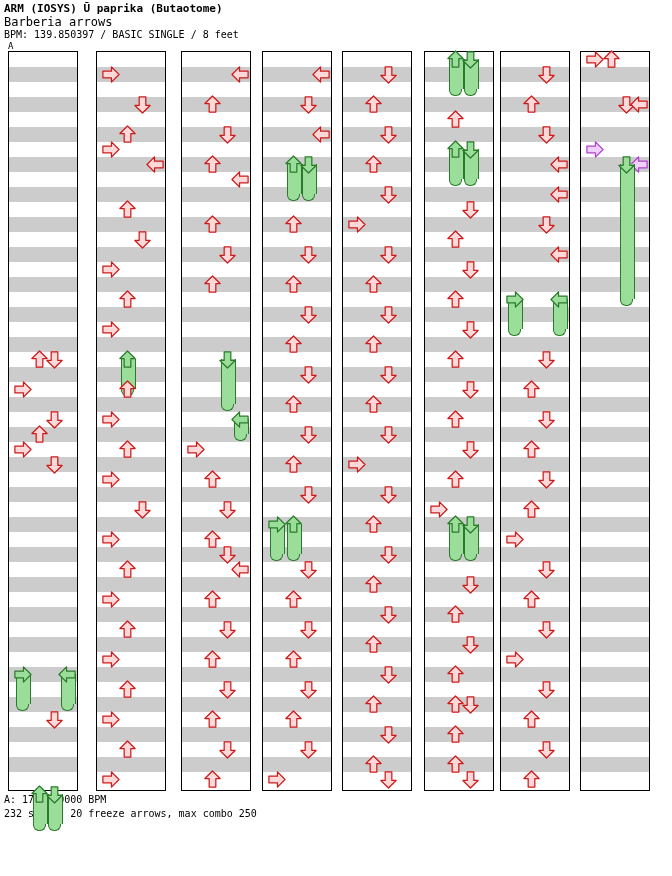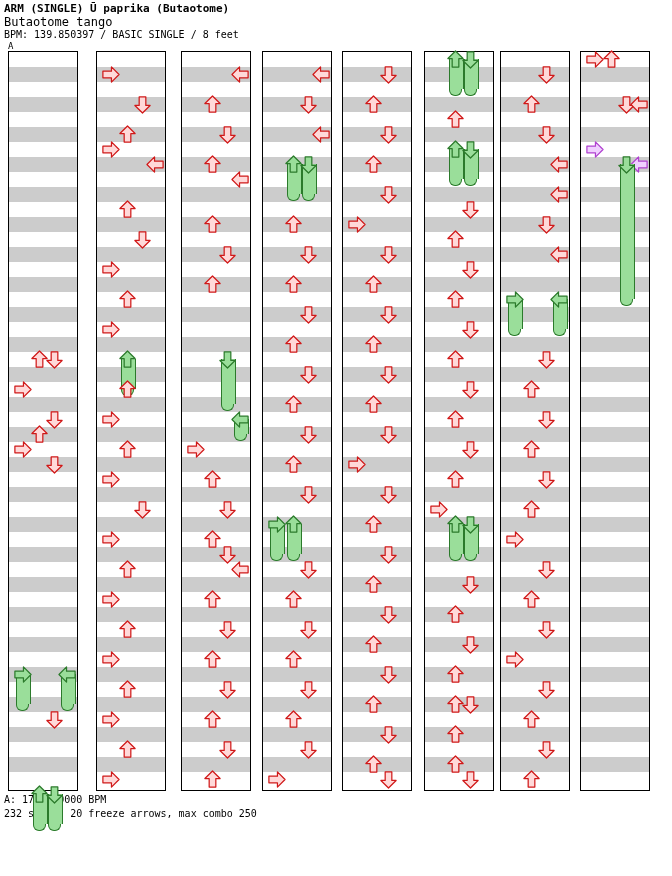--- a/index.html
+++ b/index.html
@@ -17,22 +17,22 @@
   .note svg{display:block;}
   .freeze-body{position:absolute;width:13px;background:#9ade9a;border-left:1px solid #2b7a2b;border-right:1px solid #2b7a2b;}
   .freeze-tail{position:absolute;width:13px;height:7px;background:#9ade9a;border:1px solid #2b7a2b;border-top:none;border-radius:0 0 6px 6px;box-sizing:border-box;}
   .footer{padding:2px 4px;}
   .footer div{font-size:10px;line-height:14px;white-space:nowrap;}
 </style>
 </head>
 <body>
 
 <div class="header">
-  <div class="title-line">ARM (SINGLE) Ū  paprika (Butaotome)</div>
-  <div class="subtitle">Butaotome tango</div>
+  <div class="title-line">ARM (IOSYS) Ū  paprika (Butaotome)</div>
+  <div class="subtitle">Barberia arrows</div>
   <div class="bpmline">BPM: 139.850397 / BASIC SINGLE / 8 feet</div>
   <div class="difflabel">A</div>
 </div>
 
 <div class="chart-area" id="chart">
     <div class="column" style="left: 8px;">
       <div class="beatrow" style="top: 0px;"></div>
       <div class="beatrow shade" style="top: 15px;"></div>
       <div class="beatrow" style="top: 30px;"></div>
       <div class="beatrow shade" style="top: 45px;"></div>

